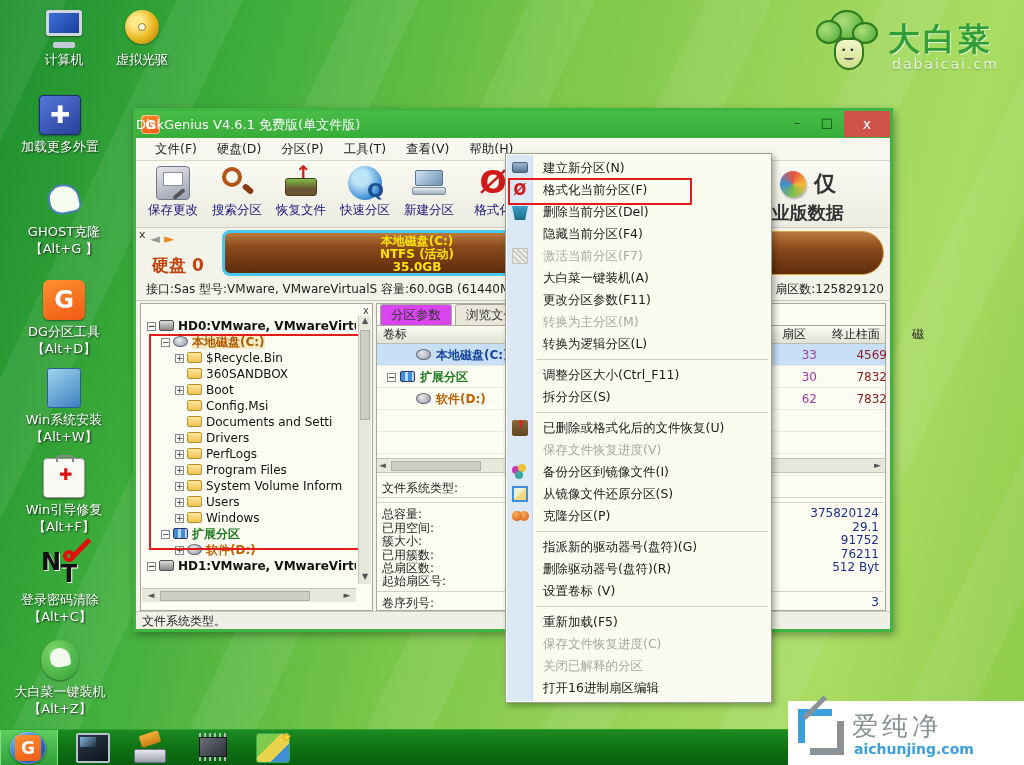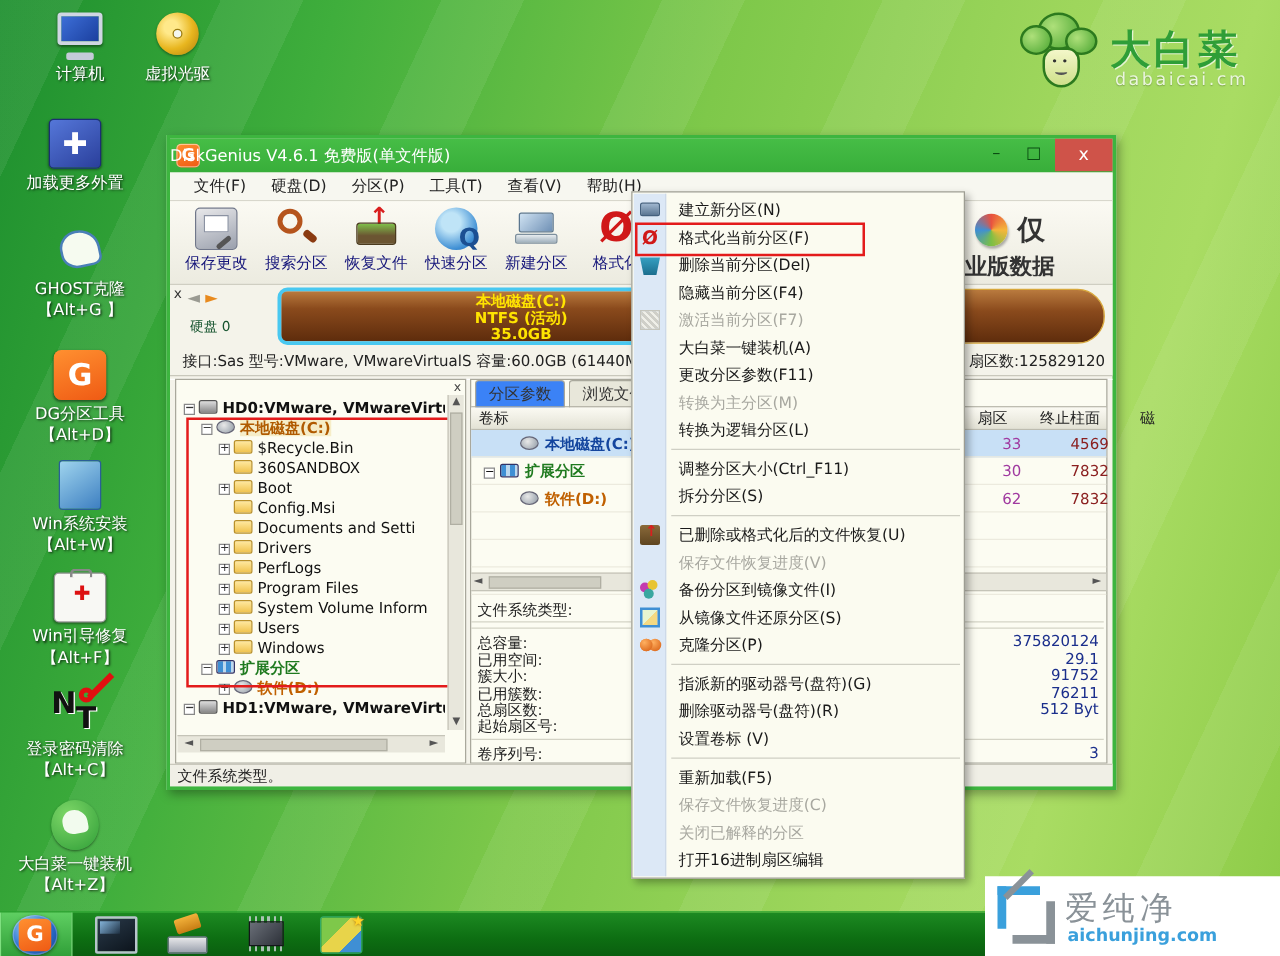--- a/index.html
+++ b/index.html
@@ -86,21 +86,21 @@
   #toolbar-ad .l1 .globe { display:inline-block; width:26px; height:26px; border-radius:50%; background:conic-gradient(#e8513f,#f5b63a,#7bbf45,#3f8fd4,#e8513f); vertical-align:-6px; margin:0 8px; box-shadow:1px 2px 2px rgba(0,0,0,.3);}
   #toolbar-ad .l2 { font-size:18px; margin-top:2px; }
   #toolbar-ad .l2 .red { color:#e23a2e; } #toolbar-ad .l2 .dark { color:#333; font-weight:bold;}
 
   
   #disk-strip { position:absolute; left:0; top:117px; right:0; height:72px; background:#f4f3ea; }
   #disk-strip .side { position:absolute; left:0; top:0; width:84px; height:100%; }
   #disk-strip .sx { position:absolute; left:3px; top:0; font-size:11px; color:#333; cursor:pointer;}
   #disk-strip .nav { position:absolute; left:14px; top:3px; font-size:13px; }
   #disk-strip .nav .gray { color:#9a9a92; } #disk-strip .nav .orange { color:#e88a1e; }
-  #disk-strip .dlabel { position:absolute; left:16px; top:26px; font-size:11px; color:#14532d; }
+  #disk-strip .dlabel { position:absolute; left:16px; top:26px; font-size:17px; color:#c2410c;font-weight:bold; }
   #bar-area { position:absolute; left:86px; top:2px; right:6px; height:46px; }
   #bar-c { position:absolute; left:0; top:0; width:390px; height:46px; border:3px solid #49c8f0; border-radius:8px;
            background:linear-gradient(180deg,#b97a3e 0%, #8a4a1c 35%, #5e2c0c 100%); text-align:center; color:#ffe400; font-size:12px; font-weight:bold; line-height:13px; padding-top:2px;}
   #bar-d { position:absolute; left:546px; top:1px; right:0; height:44px; background:linear-gradient(180deg,#b97a3e 0%,#8a4a1c 40%,#5e2c0c 100%); border-radius:0 22px 22px 0 / 0 50% 50% 0; border:1px solid #d8a83c; }
   #disk-info { position:absolute; left:10px; bottom:2px; right:4px; font-size:12px; color:#222; }
   #disk-info .ri { position:absolute; right:2px; top:0; }
   #disk-sep { position:absolute; left:0; top:189px; right:0; height:4px; border-top:1px solid #c9c8bc; border-bottom:1px solid #fff; }
 
   
   #content { position:absolute; left:0; top:192px; right:0; bottom:18px; }
@@ -128,21 +128,21 @@
   .t-bold { font-weight:bold; }
   .t-c { color:#b05a00; font-weight:bold; background:#f6edc8; }
   .t-ext { color:#1f7a1f; font-weight:bold; }
   .t-d { color:#c06000; font-weight:bold; }
   #tree-redbox { position:absolute; left:8px; top:30px; width:214px; height:216px; border:2px solid #e31b1b; pointer-events:none; }
 
   
   #main-panel { position:absolute; left:240px; top:0; right:4px; bottom:0; background:#fcfcf2; border:1px solid #a9a89c; }
   #tabs { position:absolute; left:0; top:0; height:20px; }
   .tab { display:inline-block; padding:2px 10px 3px; font-size:12.5px; border:1px solid #a9a89c; border-bottom:none; margin-left:3px; background:#e8e7da; color:#333; cursor:pointer; border-radius:3px 3px 0 0;}
-  .tab.active { background:#3b82f6; font-weight:normal; position:relative; top:0; }
+  .tab.active { background:#d946ef; font-weight:normal; position:relative; top:0; }
   #vol-table { position:absolute; left:0; top:21px; right:0; height:132px; border-top:1px solid #a9a89c; }
   #vol-head { height:18px; background:linear-gradient(180deg,#fbfaf3,#e3e2d5); border-bottom:1px solid #bdbcb0; font-size:12px; color:#222; position:relative;}
   #vol-head .h-vol { position:absolute; left:6px; }
   #vol-head .h-sec { position:absolute; left:405px; }
   #vol-head .h-end { position:absolute; left:455px; }
   #vol-head .h-cyl { position:absolute; left:535px; }
   .vrow { height:22px; line-height:22px; font-size:12px; position:relative; border-bottom:1px solid #eceade; white-space:nowrap; cursor:pointer;}
   .vrow.sel { background:#c8e0f6; }
   .vrow .ind { display:inline-block; }
   .vrow .exp { display:inline-block; width:9px; height:9px; border:1px solid #888; background:#fff; font-size:9px; line-height:7px; text-align:center; margin:0 4px; vertical-align:1px;}

